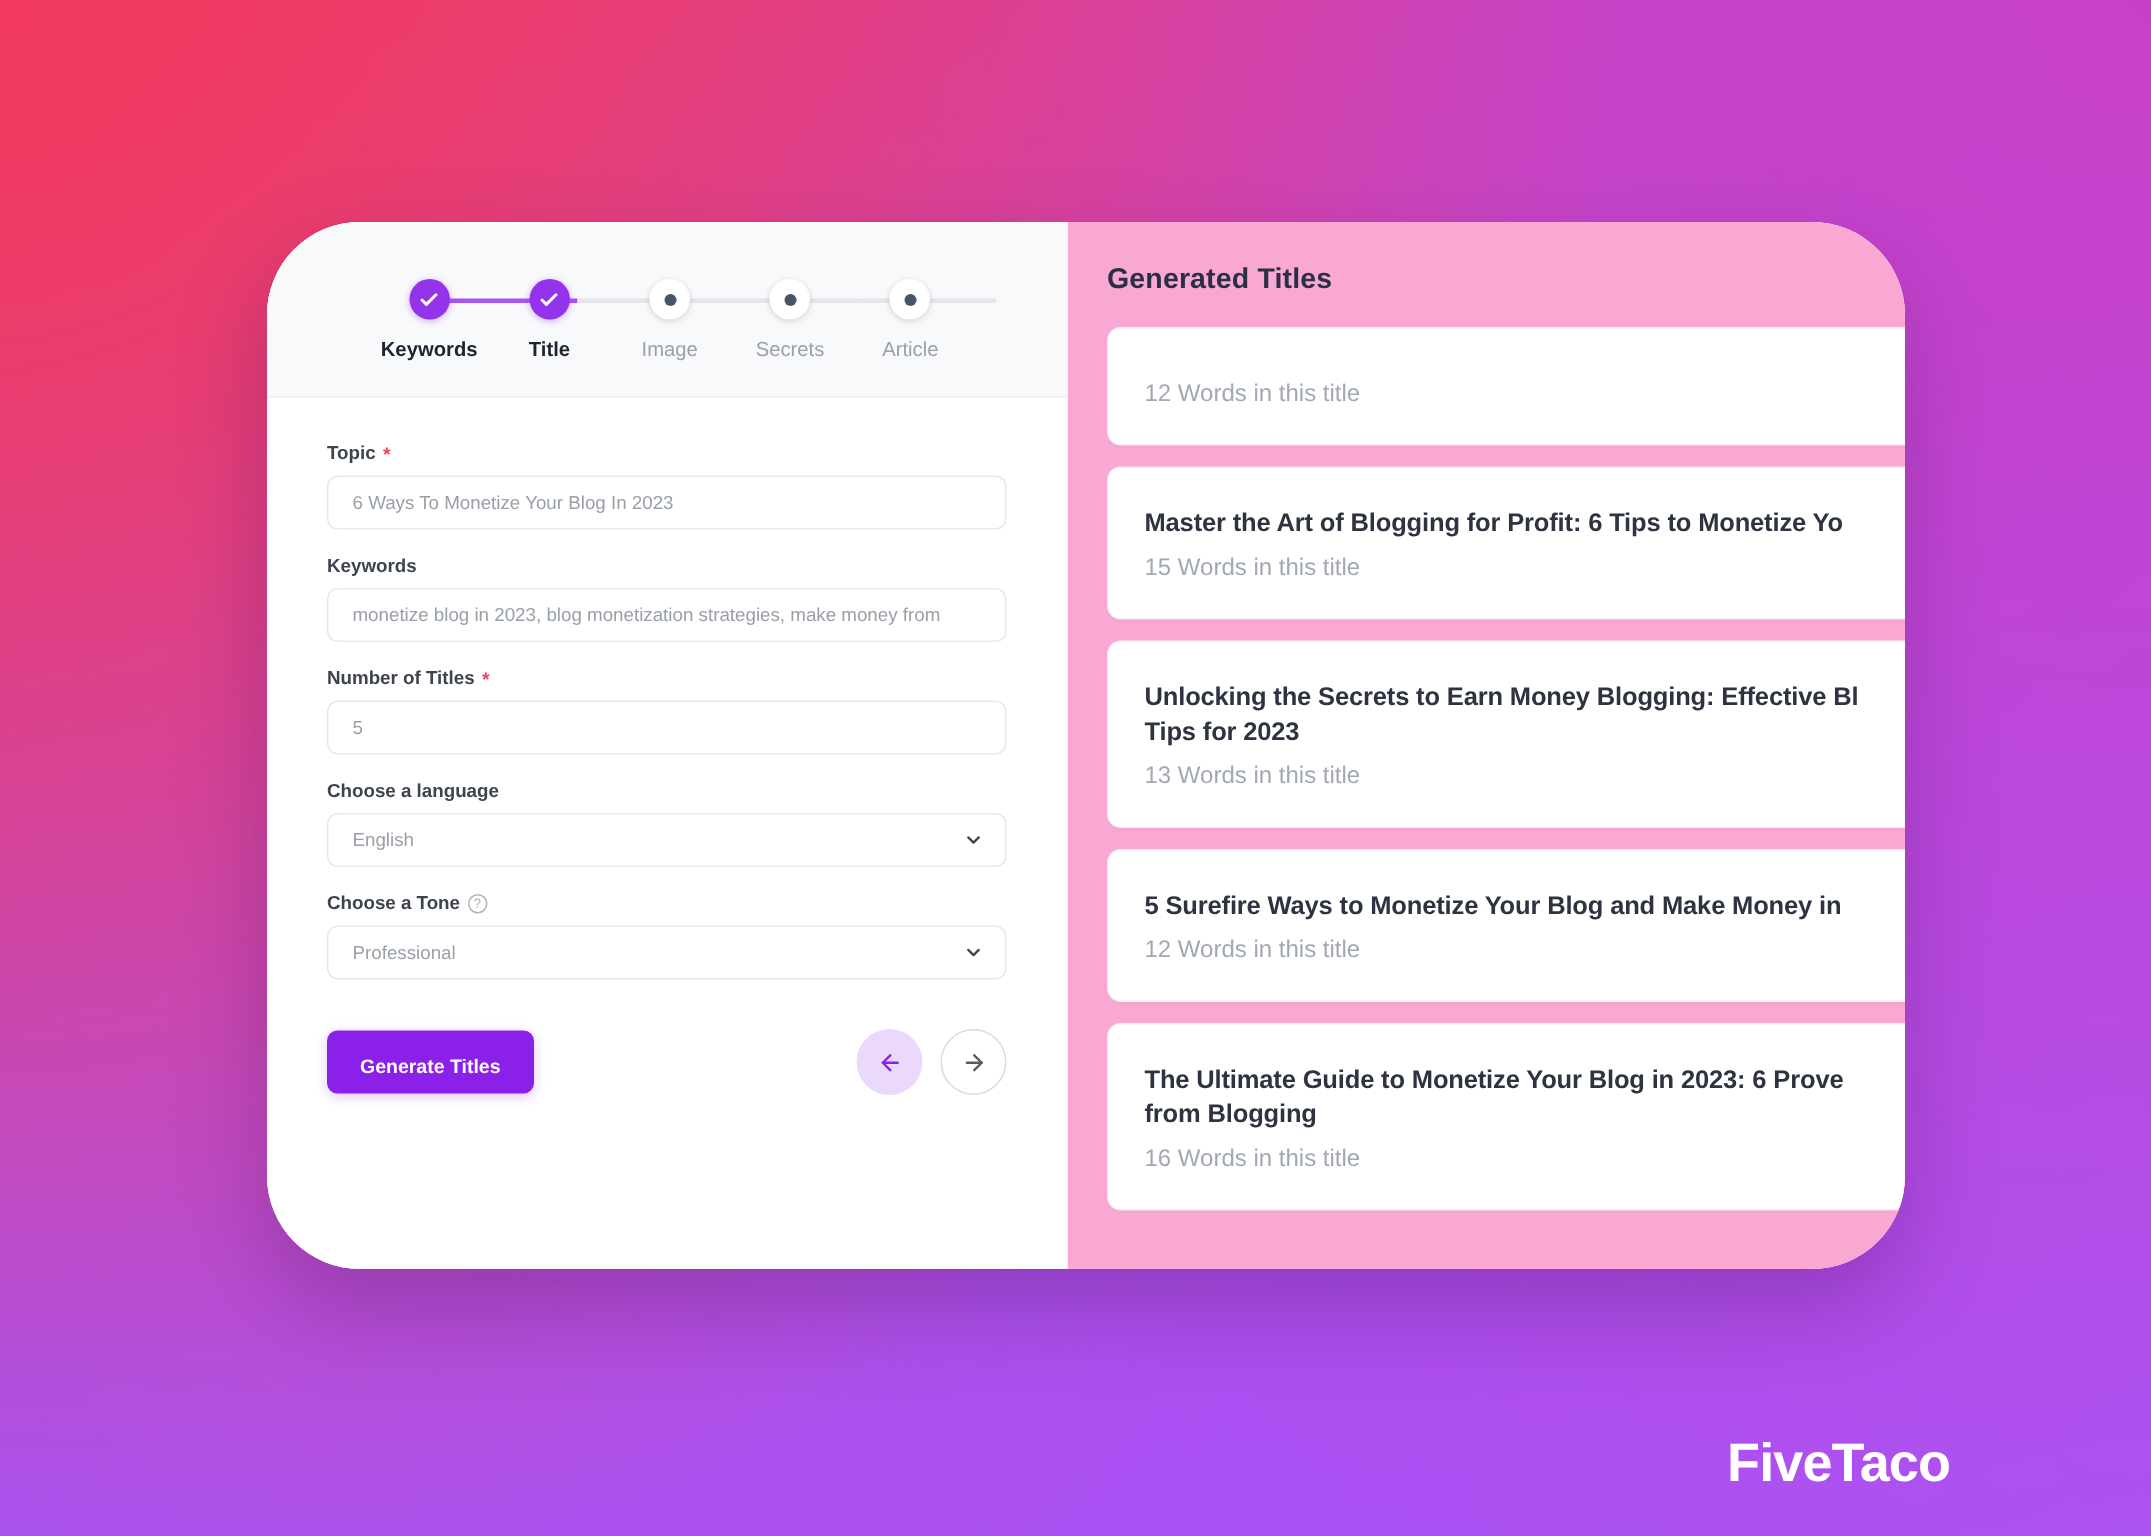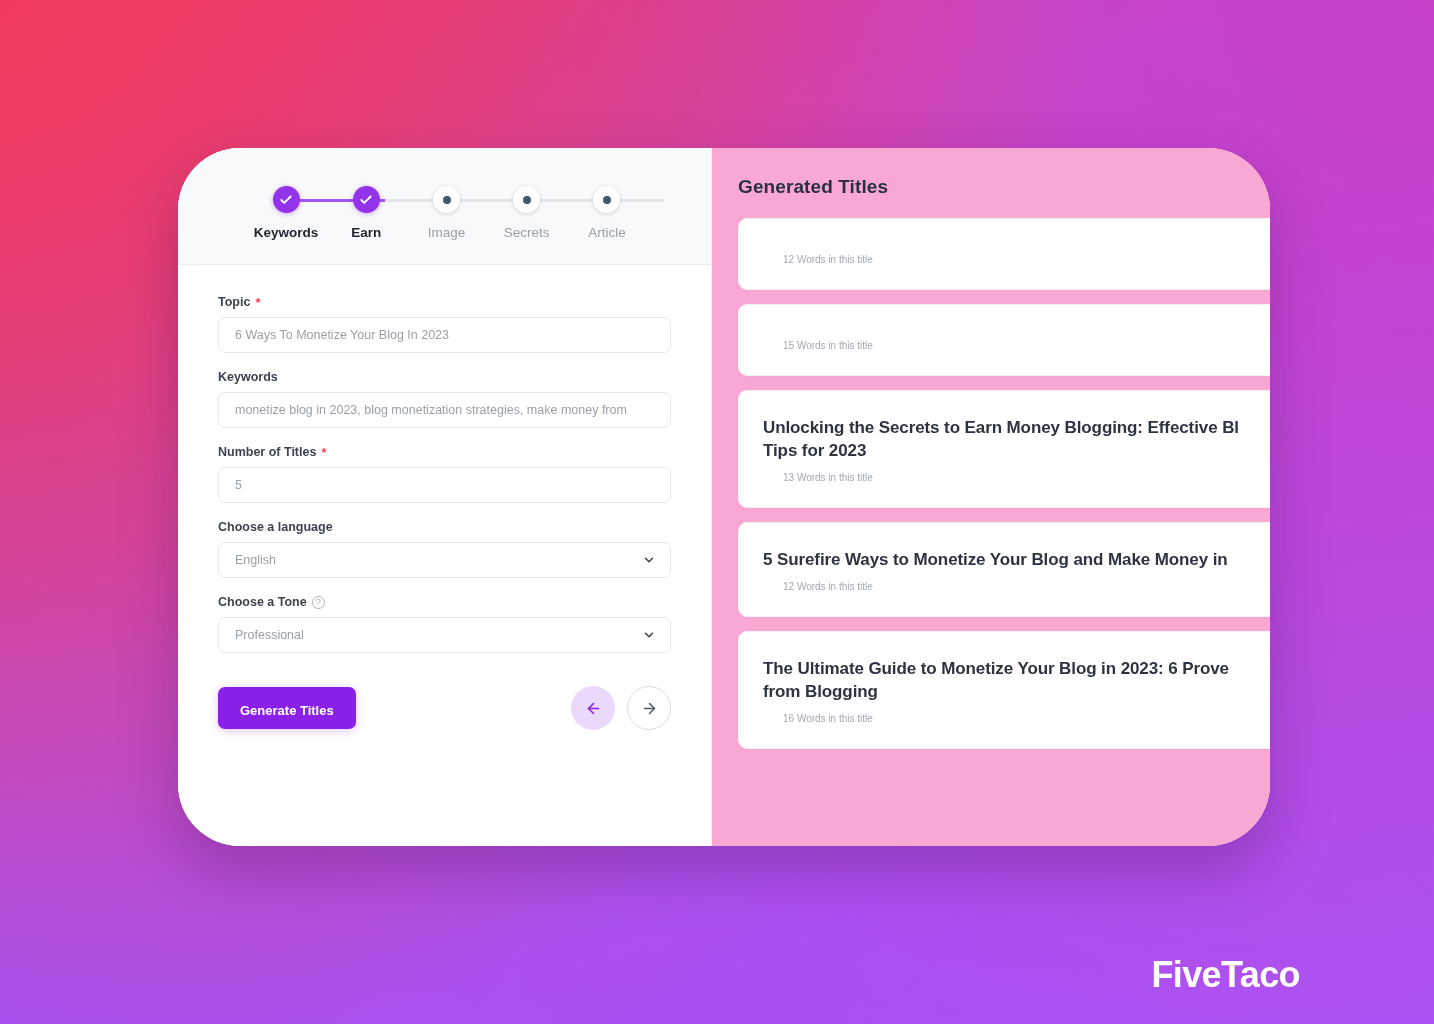--- a/index.html
+++ b/index.html
@@ -222,23 +222,22 @@
   .title-card-text {
     font-size: 17px;
     font-weight: bold;
     color: #2d3340;
     line-height: 1.35;
     white-space: pre-line;
     letter-spacing: -.1px;
   }
   .title-card-meta {
     margin-top: 9px;
-    font-size: 10px;
+    font-size: 16px;
     color: #a2a8b2;
-    margin-left: 20px;
   }
 
   
   #watermark {
     position: absolute;
     right: 134px;
     bottom: 28px;
     color: #ffffff;
     font-size: 36px;
     font-weight: bold;
@@ -269,21 +268,21 @@
           </div>
           <div class="step-label">Keywords</div>
         </div>
 
         <div class="step done">
           <div class="step-dot">
             <svg viewBox="0 0 24 24" fill="none" stroke="#ffffff" stroke-width="3.4" stroke-linecap="round" stroke-linejoin="round">
                 <polyline points="20 6 9 17 4 12"></polyline>
               </svg>
           </div>
-          <div class="step-label">Earn</div>
+          <div class="step-label">Title</div>
         </div>
 
         <div class="step">
           <div class="step-dot">
               <span class="inner-dot"></span>
             </div>
           <div class="step-label">Image</div>
         </div>
 
         <div class="step">
@@ -384,20 +383,21 @@
 
   <div id="results-panel">
     <div id="results-title">Generated Titles</div>
     <div id="results-list">
 
       <div class="title-card">
         <div class="title-card-meta">12 Words in this title</div>
       </div>
 
       <div class="title-card">
+        <div class="title-card-text">Master the Art of Blogging for Profit: 6 Tips to Monetize Yo</div>
         <div class="title-card-meta">15 Words in this title</div>
       </div>
 
       <div class="title-card">
         <div class="title-card-text">Unlocking the Secrets to Earn Money Blogging: Effective Bl
 Tips for 2023</div>
         <div class="title-card-meta">13 Words in this title</div>
       </div>
 
       <div class="title-card">

